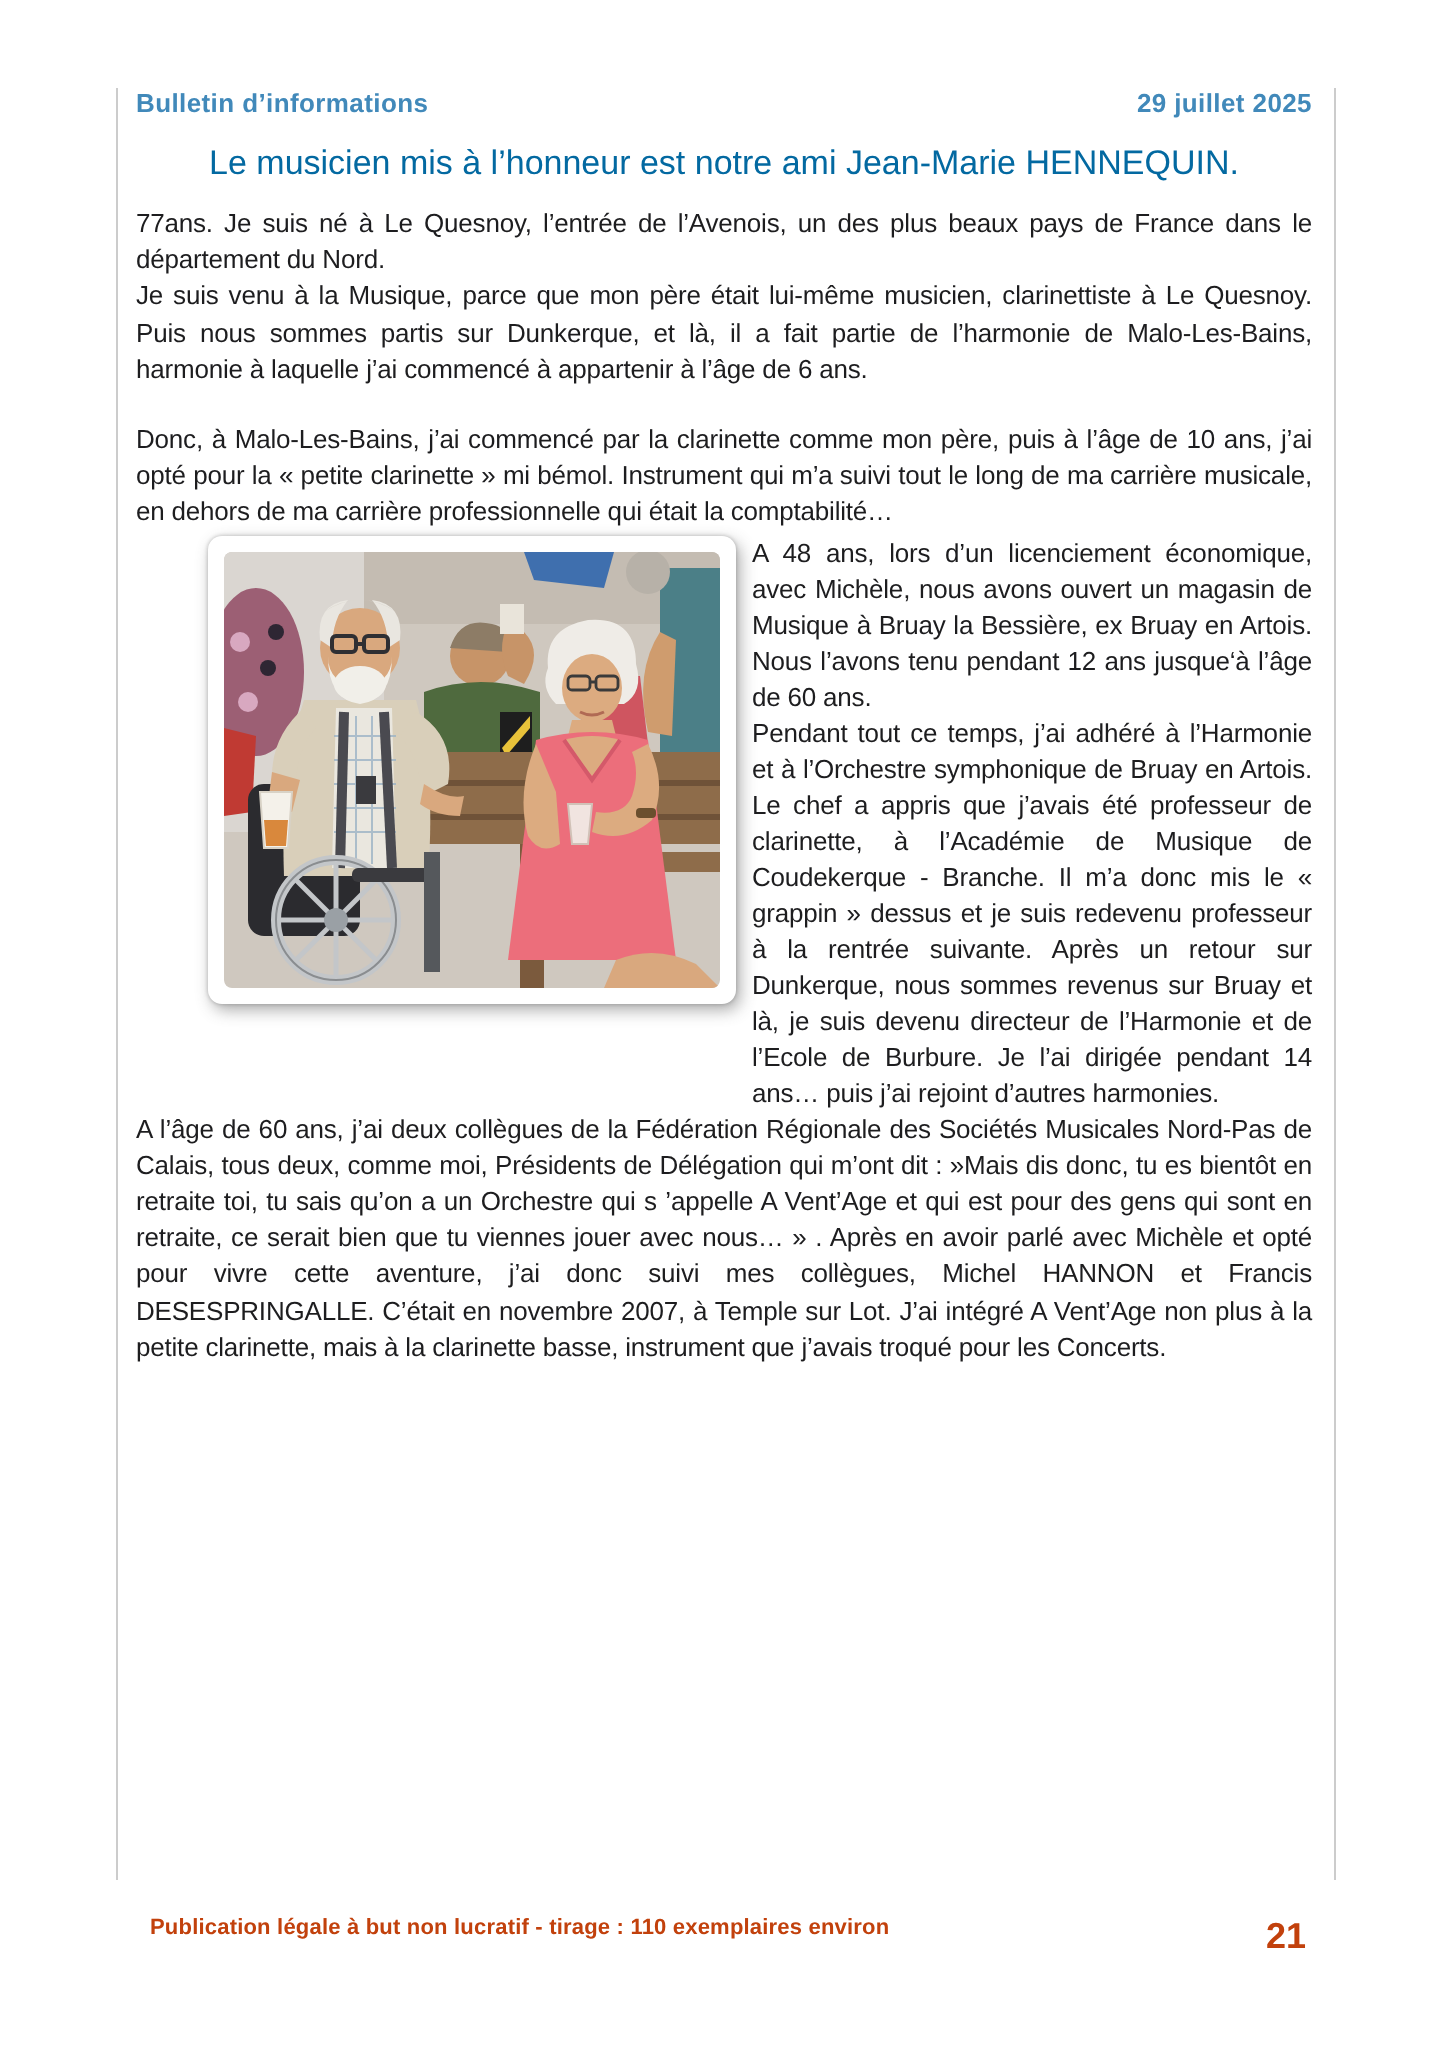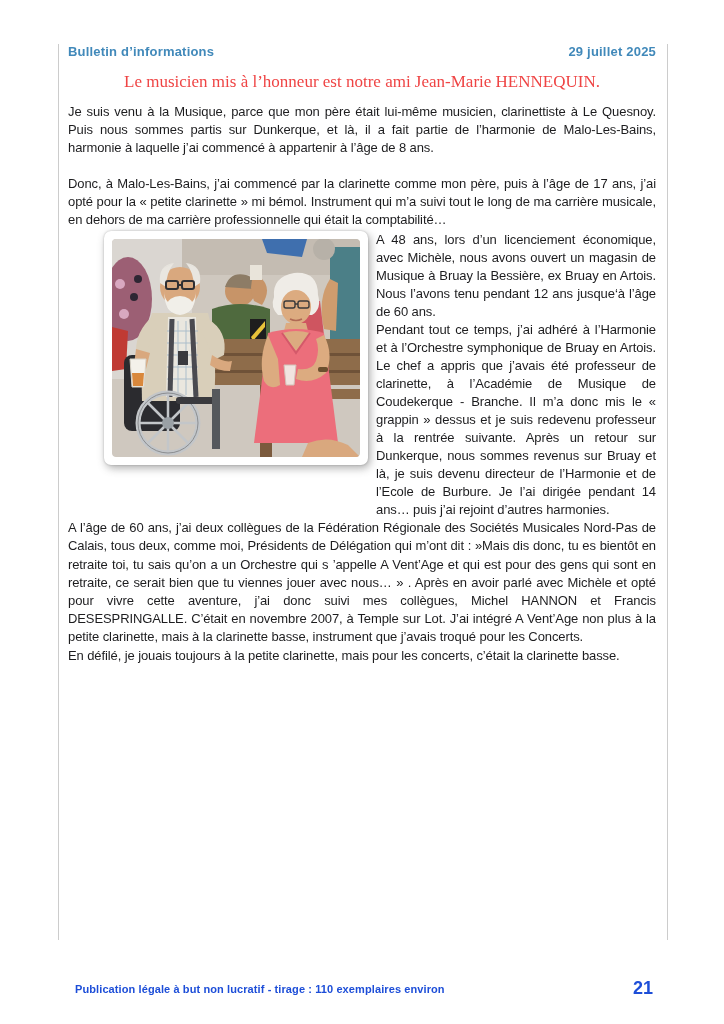--- a/index.html
+++ b/index.html
@@ -23,66 +23,67 @@
     font-size:13px;font-weight:600;letter-spacing:.2px;
     color:#4189ba;
   }
   h1.title{
     margin:24px 0 0 0;text-align:center;
     font-family:"Liberation Serif", serif;font-weight:700;
     font-size:23px;letter-spacing:.4px;color:#3a80b2;
   }
   p.subtitle{
     margin:13px 0 0 0;text-align:center;
-    font-family:Liberation Serif, serif;
-    font-size:17px;color:#ef4444;
+    font-family:Liberation Sans, sans-serif;
+    font-size:17px;color:#0369a1;
   }
   .body-text{
     margin-top:11px;
     font-size:13px;line-height:18.2px;letter-spacing:-0.1px;
     color:#1d1d1f;text-align:justify;
   }
   .body-text p{margin:0;}
   .gap-top{margin-top:17px !important;}
   .photo-row{
     display:flex;gap:8px;margin-top:2px;align-items:flex-start;padding-left:36px;
   }
   .photo-frame{
     flex:none;width:248px;height:218px;
     background:#ffffff;padding:8px;border-radius:7px;
     box-shadow:2px 3px 8px rgba(70,70,70,.45), 0 0 2px rgba(0,0,0,.25);
   }
   .photo-frame svg{display:block;border-radius:3px;}
   .wrap-col{flex:1;line-height:18px;}
   .wrap-col p{margin:0;}
   .footer-row{
-    position:absolute;left:75px;top:978px;width:578px;
-    display:flex;justify-content:space-between;align-items:center;
-    color:#1d4ed8;
+    position:absolute;left:75px;top:958px;width:578px;
+    display:flex;justify-content:space-between;align-items:flex-start;
+    color:#c2410c;
   }
   .footer-note{font-size:11px;font-weight:600;letter-spacing:.1px;}
   .page-number{font-size:18px;font-weight:600;}
 </style>
 </head>
 <body>
 
 <div class="sheet">
   <div class="side-rails"></div>
 
   <div class="content">
     <div class="header-row">
       <span>Bulletin  d’informations</span>
       <span>29 juillet 2025</span>
     </div>
 
     <p class="subtitle">Le musicien mis à l’honneur  est notre ami Jean-Marie HENNEQUIN.</p>
 
     <div class="body-text">
-      <p>Je suis venu à la Musique, parce que mon père était lui-même musicien, clarinettiste à Le Quesnoy. Puis nous sommes partis sur Dunkerque, et là, il a fait partie de l’harmonie de Malo-Les-Bains, harmonie à laquelle j’ai commencé à appartenir à l’âge de 8 ans.</p>
-      <p class="gap-top">Donc, à Malo-Les-Bains, j’ai commencé par la clarinette comme mon père, puis à l’âge de 17 ans, j’ai opté pour la « petite clarinette » mi bémol. Instrument qui m’a suivi tout le long de ma carrière musicale, en dehors de ma carrière professionnelle qui était la comptabilité…</p>
+      <p>77ans. Je suis né à Le Quesnoy, l’entrée de l’Avenois, un des plus beaux pays de France dans le département du Nord.</p>
+      <p>Je suis venu à la Musique, parce que mon père était lui-même musicien, clarinettiste à Le Quesnoy. Puis nous sommes partis sur Dunkerque, et là, il a fait partie de l’harmonie de Malo-Les-Bains, harmonie à laquelle j’ai commencé à appartenir à l’âge de 6 ans.</p>
+      <p class="gap-top">Donc, à Malo-Les-Bains, j’ai commencé par la clarinette comme mon père, puis à l’âge de 10 ans, j’ai opté pour la « petite clarinette » mi bémol. Instrument qui m’a suivi tout le long de ma carrière musicale, en dehors de ma carrière professionnelle qui était la comptabilité…</p>
 
       <div class="photo-row">
         <div class="photo-frame">
           <svg viewBox="0 0 248 218" width="248" height="218" xmlns="http://www.w3.org/2000/svg">
             <defs>
                 <clipPath id="pc">
                   <rect x="0" y="0" width="248" height="218" rx="4"></rect>
                 </clipPath>
               </defs>
             <g clip-path="url(#pc)">
@@ -179,21 +180,20 @@
             </g>
           </svg>
         </div>
         <div class="wrap-col">
           <p>A 48 ans, lors d’un licenciement économique, avec Michèle, nous avons ouvert un magasin de Musique à Bruay la Bessière, ex Bruay en Artois. Nous l’avons tenu pendant 12 ans jusque‘à l’âge de 60 ans.</p>
           <p>Pendant tout ce temps, j’ai adhéré à l’Harmonie et à l’Orchestre symphonique de Bruay en Artois. Le chef a appris que j’avais été professeur de clarinette,  à l’Académie de Musique de Coudekerque - Branche. Il m’a donc mis le « grappin » dessus et je suis redevenu professeur à la rentrée suivante. Après un retour sur Dunkerque, nous sommes revenus sur Bruay et là, je suis devenu directeur de l’Harmonie et de l’Ecole de Burbure. Je l’ai dirigée pendant 14 ans… puis j’ai rejoint d’autres harmonies.</p>
         </div>
       </div>
 
       <p>A l’âge de 60 ans, j’ai deux collègues de la Fédération Régionale des Sociétés Musicales Nord-Pas de Calais, tous deux, comme moi, Présidents de Délégation qui m’ont dit : »Mais dis donc, tu es bientôt en retraite toi, tu sais qu’on a un Orchestre qui s ’appelle A Vent’Age et qui est pour des gens qui sont en retraite, ce serait bien que tu viennes jouer avec nous… » . Après en avoir parlé avec Michèle et opté pour vivre cette aventure, j’ai donc suivi mes collègues, Michel HANNON et Francis DESESPRINGALLE. C’était en novembre 2007, à Temple sur Lot.  J’ai intégré A Vent’Age non plus à la petite clarinette, mais à la clarinette basse, instrument que j’avais troqué pour les Concerts.</p>
-      <p>En défilé, je jouais toujours à la petite clarinette, mais pour les concerts, c’était la clarinette basse.</p>
     </div>
   </div>
 
   <div class="footer-row">
     <span class="footer-note">Publication légale à but non lucratif - tirage : 110 exemplaires environ</span>
     <span class="page-number">21</span>
   </div>
 </div>
 
 </body></html>

